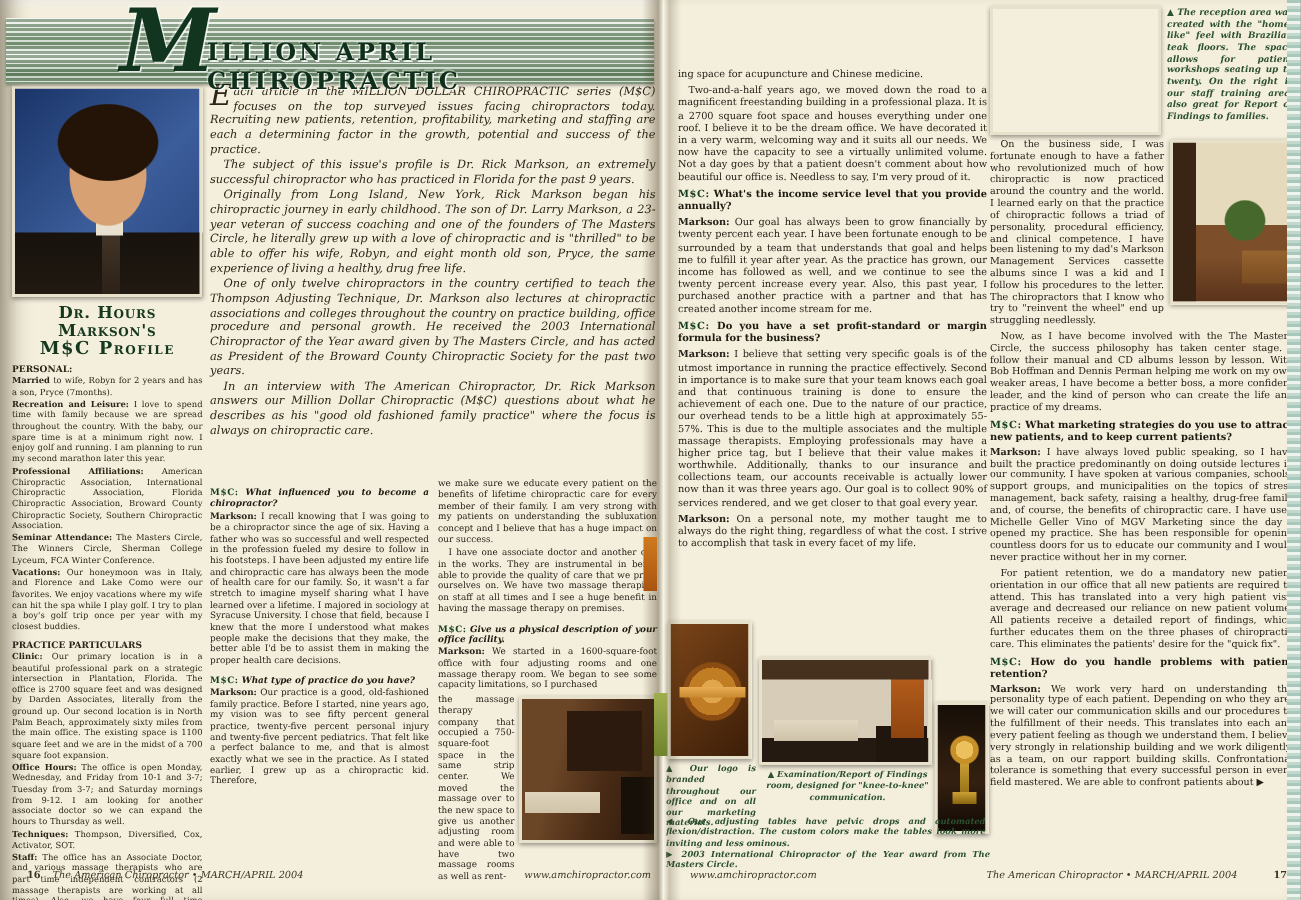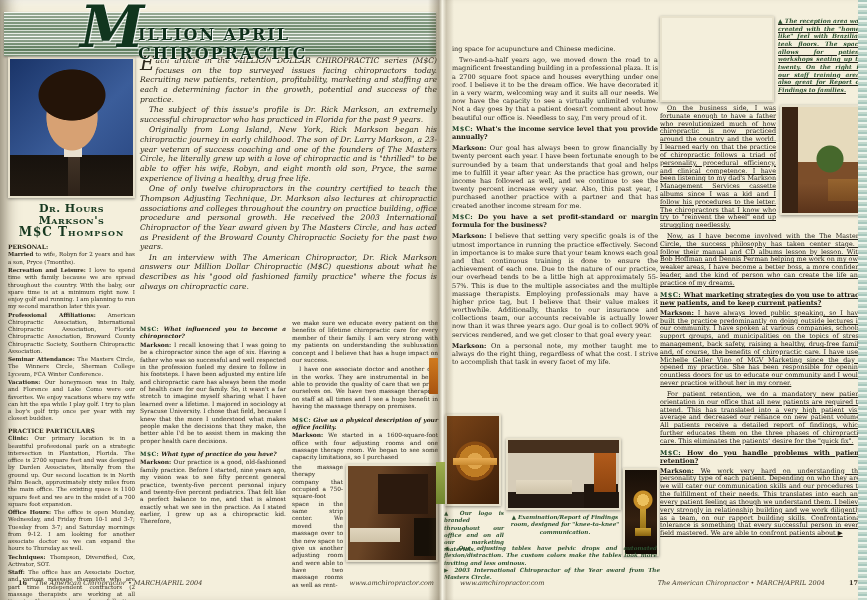--- a/index.html
+++ b/index.html
@@ -98,21 +98,21 @@
   .qacol .q .qt{font-style:italic;}
   .a{margin:0 0 2px;}
   .a b{font-weight:bold;}
   .ind{text-indent:7px;}
   .flexrow{display:flex;gap:3px;margin-top:2px;}
   .flexrow .wraptext{flex:1;}
 
   
   .rp-col1{position:absolute;left:452px;top:45px;width:206px;font-size:6.5px;line-height:1.26;color:#26221a;text-align:justify;}
   .rp-col1 .q,.rp-col2 .q{font-size:6.6px;}
-  .rp-col2{position:absolute;left:660px;top:16px;width:202px;font-size:6.4px;line-height:1.22;color:#26221a;text-align:justify;text-decoration:underline;}
+  .rp-col2{position:absolute;left:660px;top:4px;width:202px;font-size:6.4px;line-height:1.22;color:#26221a;text-align:justify;}
   .rp-col2 p{margin:0 0 3px;}
   .rp-col1 p{margin:0 0 3px;}
   .caption{font-style:italic;font-weight:bold;color:#2c5130;font-size:5.6px;line-height:1.3;text-align:justify;}
   .cap-abs{position:absolute;z-index:5;}
   .cap-logo{left:444px;top:510px;width:60px;}
   .cap-exam{left:509px;top:514px;width:112px;text-align:center;}
   .cap-tables{left:444px;top:545px;width:213px;}
   .cap-award{left:444px;top:567px;width:216px;}
   .rp-col2 .caption{font-size:5.9px;margin:1px 0 4px;}
 
@@ -137,21 +137,21 @@
   <div class="masthead">
     <span class="m-script">M</span>
     <span class="m-rest">ILLION APRIL CHIROPRACTIC</span>
   </div>
 
   <div class="photo portrait"></div>
 
   <div class="profile">
     <div class="profile-title">
       <span class="t1">Dr. Hours Markson's</span>
-      <span class="t2">M$C Thompson</span>
+      <span class="t2">M$C Profile</span>
     </div>
     <div class="p-head">PERSONAL:</div>
     <div class="pi"><b>Married</b><span> to wife, Robyn for 2 years and has a son, Pryce (7months).</span></div>
     <div class="pi"><b>Recreation and Leisure:</b><span> I love to spend time with family because we are spread throughout the country.  With the baby, our spare time is at a minimum right now.  I enjoy golf and running.  I am planning to run my second marathon later this year.</span></div>
     <div class="pi"><b>Professional Affiliations:</b><span> American Chiropractic Association, International Chiropractic Association, Florida Chiropractic Association, Broward County Chiropractic Society, Southern Chiropractic Association.</span></div>
     <div class="pi"><b>Seminar Attendance:</b><span> The Masters Circle, The Winners Circle, Sherman College Lyceum, FCA Winter Conference.</span></div>
     <div class="pi"><b>Vacations:</b><span> Our honeymoon was in Italy, and Florence and Lake Como were our favorites. We enjoy vacations where my wife can hit the spa while I play golf.  I try to plan a boy's golf trip once per year with my closest buddies.</span></div>
     <div class="p-head">PRACTICE PARTICULARS</div>
     <div class="pi"><b>Clinic:</b><span> Our primary location is in a beautiful professional park on a strategic intersection in Plantation, Florida.  The office is 2700 square feet and was designed by Darden Associates, literally from the ground up. Our second location is in North Palm Beach, approximately sixty miles from the main office.  The existing space is 1100 square feet and we are in the midst of a 700 square foot expansion.</span></div>
     <div class="pi"><b>Office Hours:</b><span> The office is open Monday, Wednesday, and Friday from 10-1 and 3-7; Tuesday from 3-7; and Saturday mornings from 9-12.  I am looking for another associate doctor so we can expand the hours to Thursday as well.</span></div>

